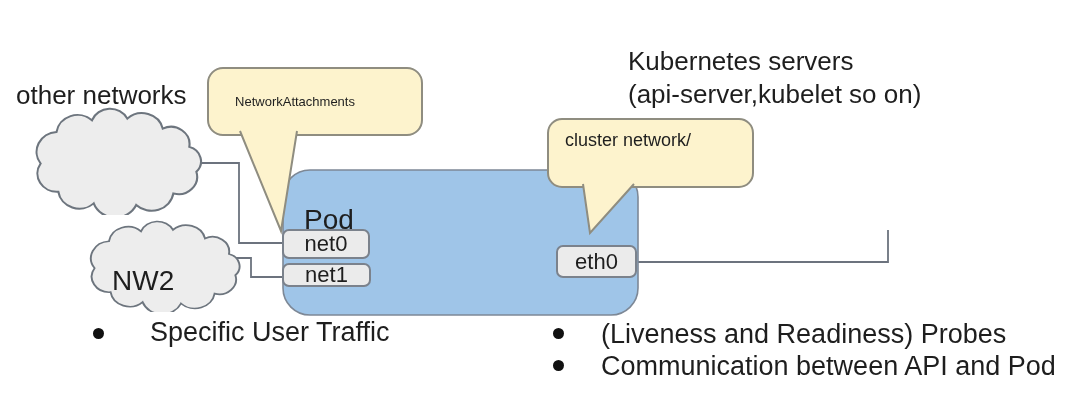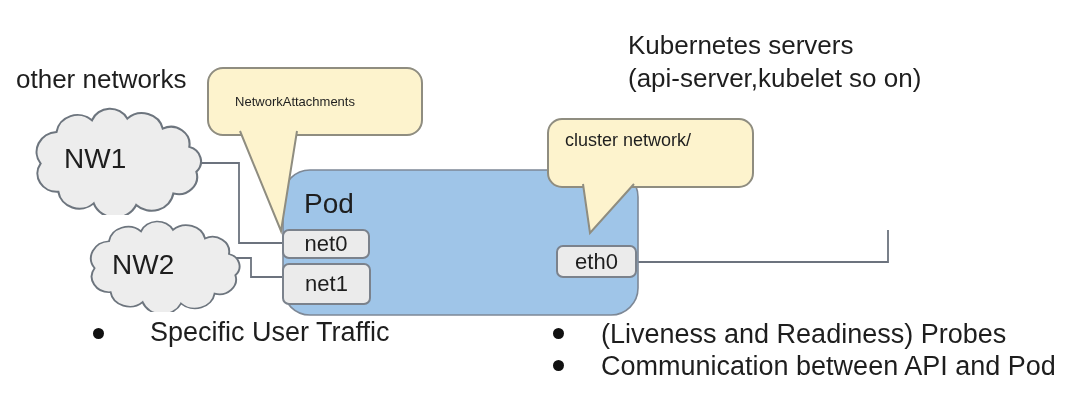--- a/index.html
+++ b/index.html
@@ -14,41 +14,41 @@
   }
   svg.layer { position: absolute; left: 0; top: 0; }
 
   
   .connector { fill: none; stroke: #6c737e; stroke-width: 1.8; }
   .cloud     { stroke: #6d757e; stroke-width: 2.4; }
   .pod-rect  { stroke: #7d8896; stroke-width: 1.6; }
   .callout-shape { stroke: #8f8d80; stroke-width: 2; }
 
   
-  .lbl { position: absolute; white-space: nowrap; }
+  .lbl { position: absolute; white-space: nowrap; margin-top: 16px; }
   .lbl-other-networks { left: 16px; top: 64px; font-size: 26px; }
   .lbl-k8s { left: 628px; top: 29px; font-size: 26px; line-height: 33px; }
   .lbl-nw1 { left: 64px; top: 143px; font-size: 28px; }
   .lbl-nw2 { left: 112px; top: 249px; font-size: 28px; }
   .lbl-pod { left: 304px; top: 188px; font-size: 28px; }
 
   
   .ifbox {
     position: absolute;
     background: #ebebeb;
     border: 2px solid #7b828c;
     border-radius: 7px;
     display: flex;
     align-items: center;
     justify-content: center;
     font-size: 22px;
     box-sizing: border-box;
   }
   .ifbox-net0 { left: 282px; top: 229px; width: 88px; height: 30px; }
-  .ifbox-net1 { left: 282px; top: 263px; width: 89px; height: 42px; }
+  .ifbox-net1 { left: 282px; top: 263px; width: 89px; height: 24px; }
   .ifbox-eth0 { left: 556px; top: 245px; width: 81px; height: 33px; text-align: right; }
 
   
   .callout-text-1 {
     position: absolute; left: 208px; top: 68px; width: 174px; height: 67px;
     display: flex; align-items: center; justify-content: center;
     font-size: 13px;
   }
   .callout-text-2 {
     position: absolute; left: 565px; top: 128px;
@@ -97,21 +97,20 @@
     <path class="callout-shape" d="M583,184 L590,233 L634,184" data-bind-attr="fill:colors.callout_fill" fill="#fdf3cd"></path>
   </svg>
 
   <div class="lbl lbl-other-networks" data-bind="labels.other_networks">other networks</div>
 
   <div class="lbl lbl-k8s">
     <div data-bind="labels.kubernetes_servers.line1">Kubernetes servers</div>
     <div data-bind="labels.kubernetes_servers.line2">(api-server,kubelet so on)</div>
   </div>
 
-  <div class="lbl lbl-nw1" data-bind="labels.nw1">NW1</div>
   <div class="lbl lbl-nw2" data-bind="labels.nw2">NW2</div>
   <div class="lbl lbl-pod" data-bind="labels.pod">Pod</div>
 
   <div class="callout-text-1" data-bind="callouts.network_attachments">NetworkAttachments</div>
   <div class="callout-text-2">
     <div data-bind="callouts.cluster_network.line1">cluster network/</div>
   </div>
 
   <div class="ifbox ifbox-net0">
     <span data-bind="labels.net0">net0</span>

